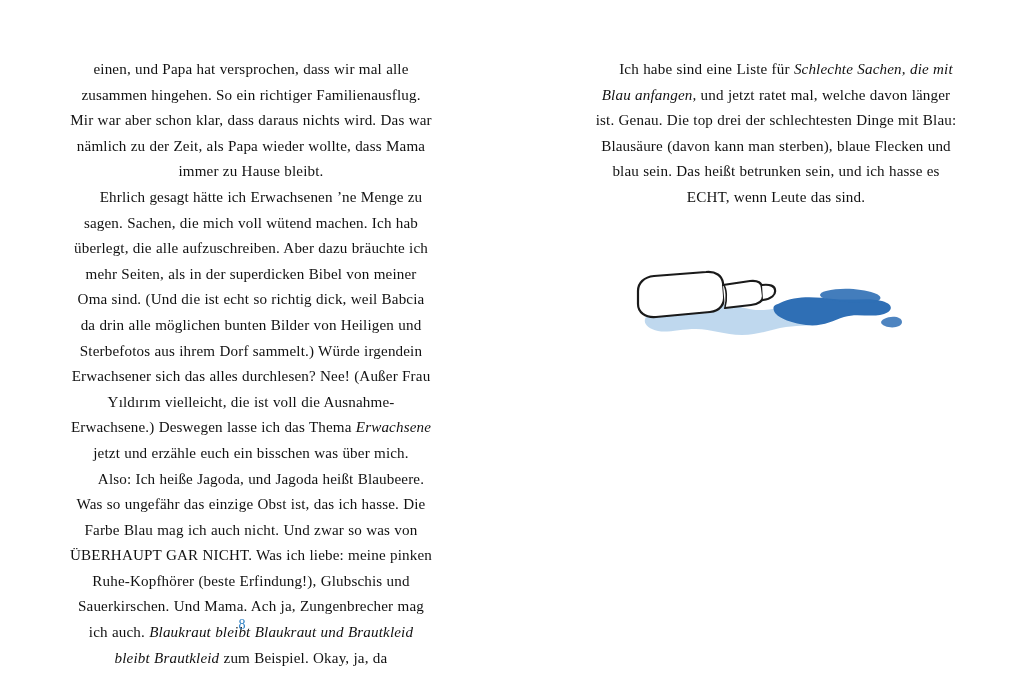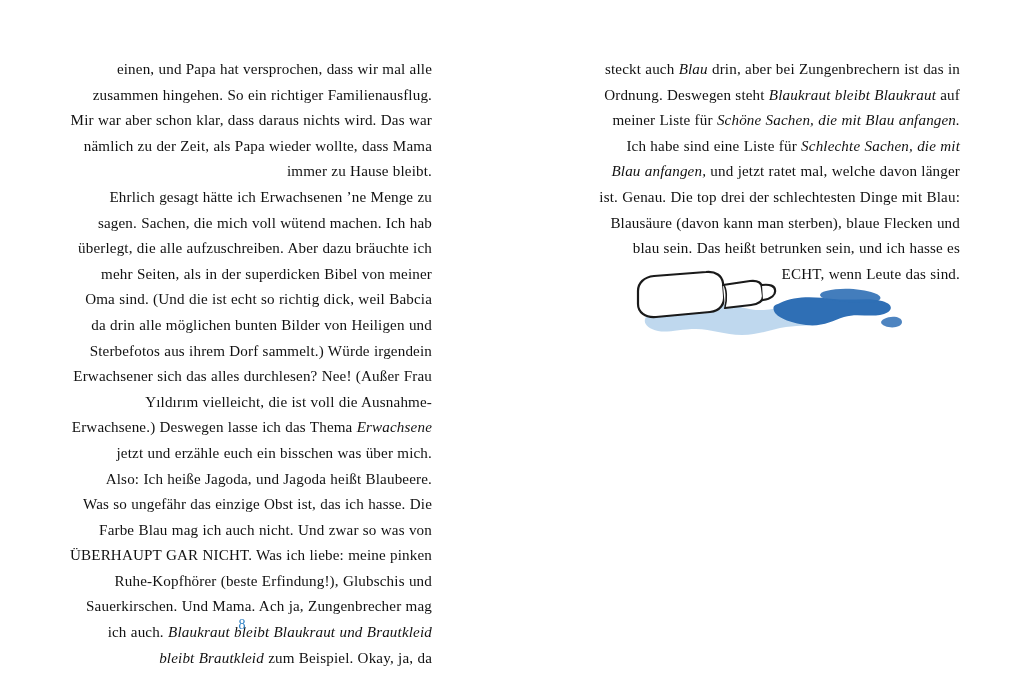--- a/index.html
+++ b/index.html
@@ -36,21 +36,21 @@
   .page-right .text-column {
     position: absolute;
     left: 80px;
     top: 57px;
     width: 368px;
   }
   p.para {
     margin: 0;
     font-size: 15.1px;
     line-height: 25.6px;
-    text-align: right;
+    text-align: center;
     letter-spacing: 0.01em;
     word-spacing: 0.02em;
   }
   p.para.indent {
     text-indent: 20px;
   }
   em, .it {
     font-style: italic;
   }
   .folio {
@@ -91,21 +91,20 @@
 
       <p class="para indent"><span>Also: Ich heiße Jagoda, und Jagoda heißt Blaubeere. Was so ungefähr das einzige Obst ist, das ich hasse. Die Farbe Blau mag ich auch nicht. Und zwar so was von ÜBERHAUPT GAR NICHT. Was ich liebe: meine pinken Ruhe-Kopfhörer (beste Erfindung!), Glubschis und Sauerkirschen. Und Mama. Ach ja, Zungenbrecher mag ich auch. </span><em class="it">Blaukraut bleibt Blaukraut und Brautkleid bleibt Brautkleid</em><span> zum Beispiel. Okay, ja, da</span></p>
 
     </div>
     <div class="folio">8</div>
   </div>
 
   <div class="page page-right">
     <div class="text-column">
 
-      <p class="para"><span>steckt auch </span><em class="it">Blau</em><span> drin, aber bei Zungenbrechern ist das in Ordnung. Deswegen steht </span><em class="it">Blaukraut bleibt Blaukraut</em><span> auf meiner Liste für </span><em class="it">Schöne Sachen, die mit Blau anfangen.</em></p>
 
       <p class="para indent"><span>Ich habe sind eine Liste für </span><em class="it">Schlechte Sachen, die mit Blau anfangen,</em><span> und jetzt ratet mal, welche davon länger ist. Genau. Die top drei der schlechtesten Dinge mit Blau: Blausäure (davon kann man sterben), blaue Flecken und blau sein. Das heißt betrunken sein, und ich hasse es ECHT, wenn Leute das sind.</span></p>
 
     </div>
 
     <div class="illustration">
       <svg width="320" height="135" viewBox="0 0 320 135" xmlns="http://www.w3.org/2000/svg">
 
         <path fill="#a9cbe8" opacity="0.75" d="M16,62 C10,56 14,48 24,48 C34,48 40,54 52,52 C64,50 76,46 92,48 C108,50 118,56 134,55 C150,54 162,48 176,50 C190,52 196,60 190,66 C184,72 170,70 156,72 C142,74 130,80 112,80 C94,80 82,74 66,74 C50,74 38,78 28,76 C18,74 12,68 16,62 Z"></path>
         <path fill="#a9cbe8" opacity="0.6" d="M34,34 C44,28 58,30 70,34 C82,38 92,40 104,38 C116,36 124,32 132,36 C140,40 138,46 128,48 C118,50 106,46 94,48 C82,50 70,54 58,50 C46,46 28,40 34,34 Z"></path>

